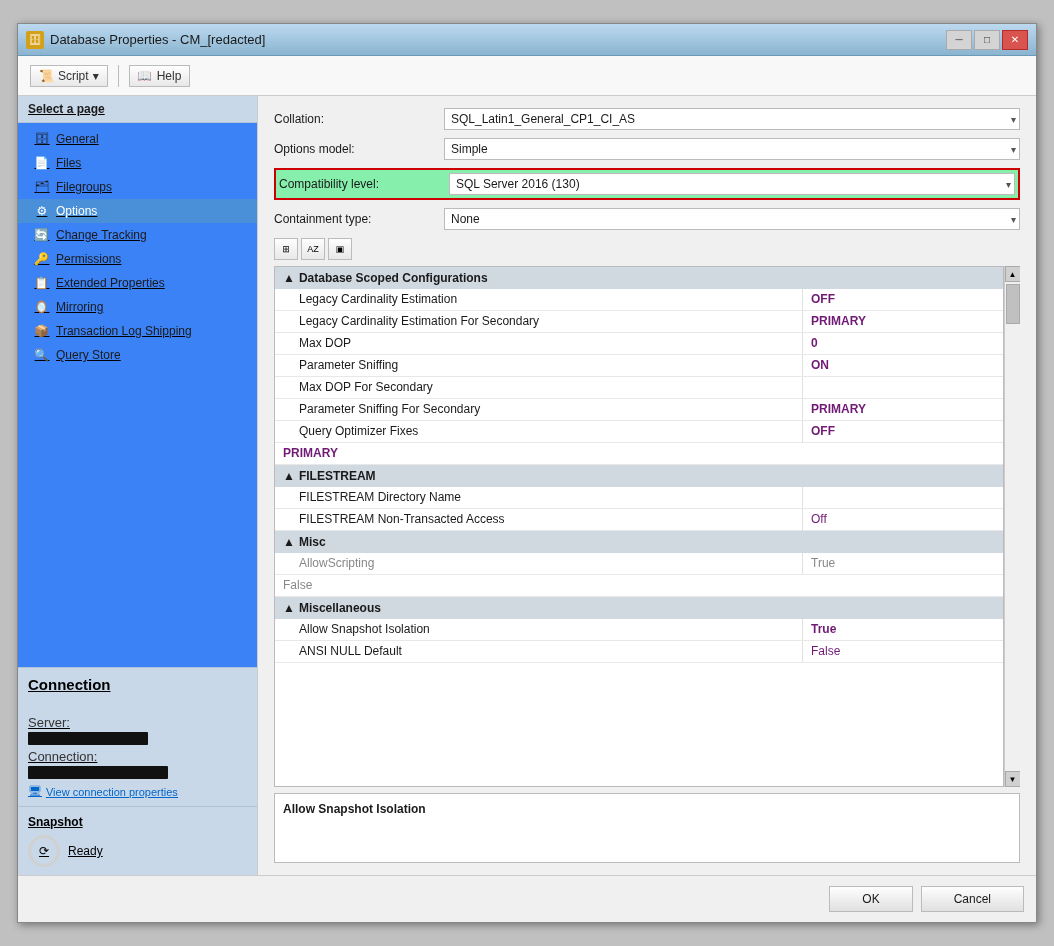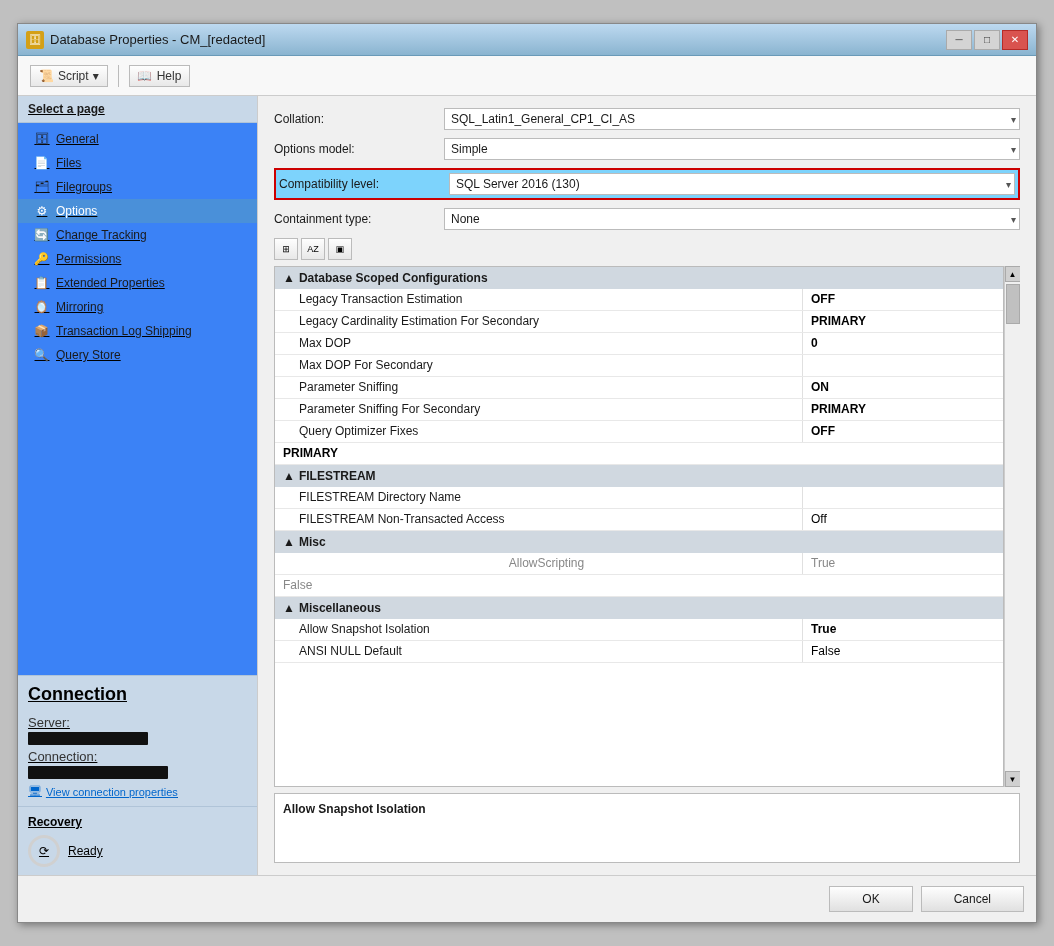--- a/index.html
+++ b/index.html
@@ -146,22 +146,22 @@
       justify-content: center;
       flex-shrink: 0;
     }
     .connection-section {
       background: #c8d8e8;
       padding: 8px 10px;
       border-top: 1px solid #b0c4d8;
     }
     .connection-section-title {
       font-weight: bold;
-      font-size: 18px;
-      margin-bottom: 10px;
+      font-size: 15px;
+      margin-bottom: 22px;
     }
     .connection-field {
       margin-bottom: 4px;
     }
     .connection-label {
       font-size: 13px;
       color: #333;
     }
     .connection-link {
       color: #0066cc;
@@ -236,21 +236,21 @@
       right: 4px;
       top: 50%;
       transform: translateY(-50%);
       font-size: 10px;
       color: #555;
       pointer-events: none;
     }
     .highlighted-row {
       border: 2px solid #cc0000;
       padding: 3px;
-      background: #7dd3fc;
+      background: #86efac;
       margin-bottom: 8px;
     }
     .highlighted-row .field-row {
       margin-bottom: 0;
     }
     .other-options-label {
       font-size: 12px;
       margin-bottom: 6px;
       color: #1a1a1a;
     }
@@ -296,21 +296,21 @@
       flex: 1;
       padding: 3px 8px 3px 24px;
       font-size: 12px;
       color: #1a1a1a;
       border-right: 1px solid #e0e0e0;
     }
     .grid-cell-value {
       width: 200px;
       padding: 3px 8px;
       font-size: 12px;
-      color: #000000;
+      color: #701a75;
       font-weight: bold;
     }
     .grid-cell-value.greyed {
       color: #888;
       font-weight: normal;
     }
     .description-box {
       border: 1px solid #bbb;
       background: white;
       padding: 8px;
@@ -425,21 +425,21 @@
           <div class="connection-label">Connection:</div>
           <div style="background:#111;height:13px;width:140px;border-radius:1px;margin-top:2px;"></div>
         </div>
         <div class="connection-link">
           <span>🖥</span>
           <span>View connection properties</span>
         </div>
       </div>
 
       <div class="progress-section">
-        <div class="progress-title">Recovery</div>
+        <div class="progress-title">Snapshot</div>
         <div class="progress-content">
           <div class="progress-spinner">⟳</div>
           <span>Ready</span>
         </div>
       </div>
     </div>
 
     <div class="right-panel">
 
       <div class="field-row">
@@ -491,38 +491,38 @@
       </div>
 
       <div style="display:flex;flex:1;overflow:hidden;">
         <div class="options-grid">
 
           <div class="grid-group-header">
             <span>▲</span>
             <span>Database Scoped Configurations</span>
           </div>
           <div class="grid-row">
-            <div class="grid-cell-name">Legacy Transaction Estimation</div>
+            <div class="grid-cell-name">Legacy Cardinality Estimation</div>
             <div class="grid-cell-value">OFF</div>
           </div>
           <div class="grid-row">
             <div class="grid-cell-name">Legacy Cardinality Estimation For Secondary</div>
             <div class="grid-cell-value">PRIMARY</div>
           </div>
           <div class="grid-row">
             <div class="grid-cell-name">Max DOP</div>
             <div class="grid-cell-value">0</div>
           </div>
           <div class="grid-row">
+            <div class="grid-cell-name">Parameter Sniffing</div>
+            <div class="grid-cell-value">ON</div>
+          </div>
+          <div class="grid-row">
             <div class="grid-cell-name">Max DOP For Secondary</div>
             <div class="grid-cell-value"></div>
-          </div>
-          <div class="grid-row">
-            <div class="grid-cell-name">Parameter Sniffing</div>
-            <div class="grid-cell-value">ON</div>
           </div>
           <div class="grid-row">
             <div class="grid-cell-name">Parameter Sniffing For Secondary</div>
             <div class="grid-cell-value">PRIMARY</div>
           </div>
           <div class="grid-row">
             <div class="grid-cell-name">Query Optimizer Fixes</div>
             <div class="grid-cell-value">OFF</div>
           </div>
           <div class="grid-row">
@@ -540,21 +540,21 @@
           <div class="grid-row">
             <div class="grid-cell-name">FILESTREAM Non-Transacted Access</div>
             <div class="grid-cell-value" style="font-weight:normal;">Off</div>
           </div>
 
           <div class="grid-group-header">
             <span>▲</span>
             <span>Misc</span>
           </div>
           <div class="grid-row">
-            <div class="grid-cell-name" style="color:#888;text-align:center;">AllowScripting</div>
+            <div class="grid-cell-name" style="color:#888;">AllowScripting</div>
             <div class="grid-cell-value greyed">True</div>
           </div>
           <div class="grid-row">
             <div class="grid-cell-value greyed">False</div>
           </div>
 
           <div class="grid-group-header">
             <span>▲</span>
             <span>Miscellaneous</span>
           </div>

